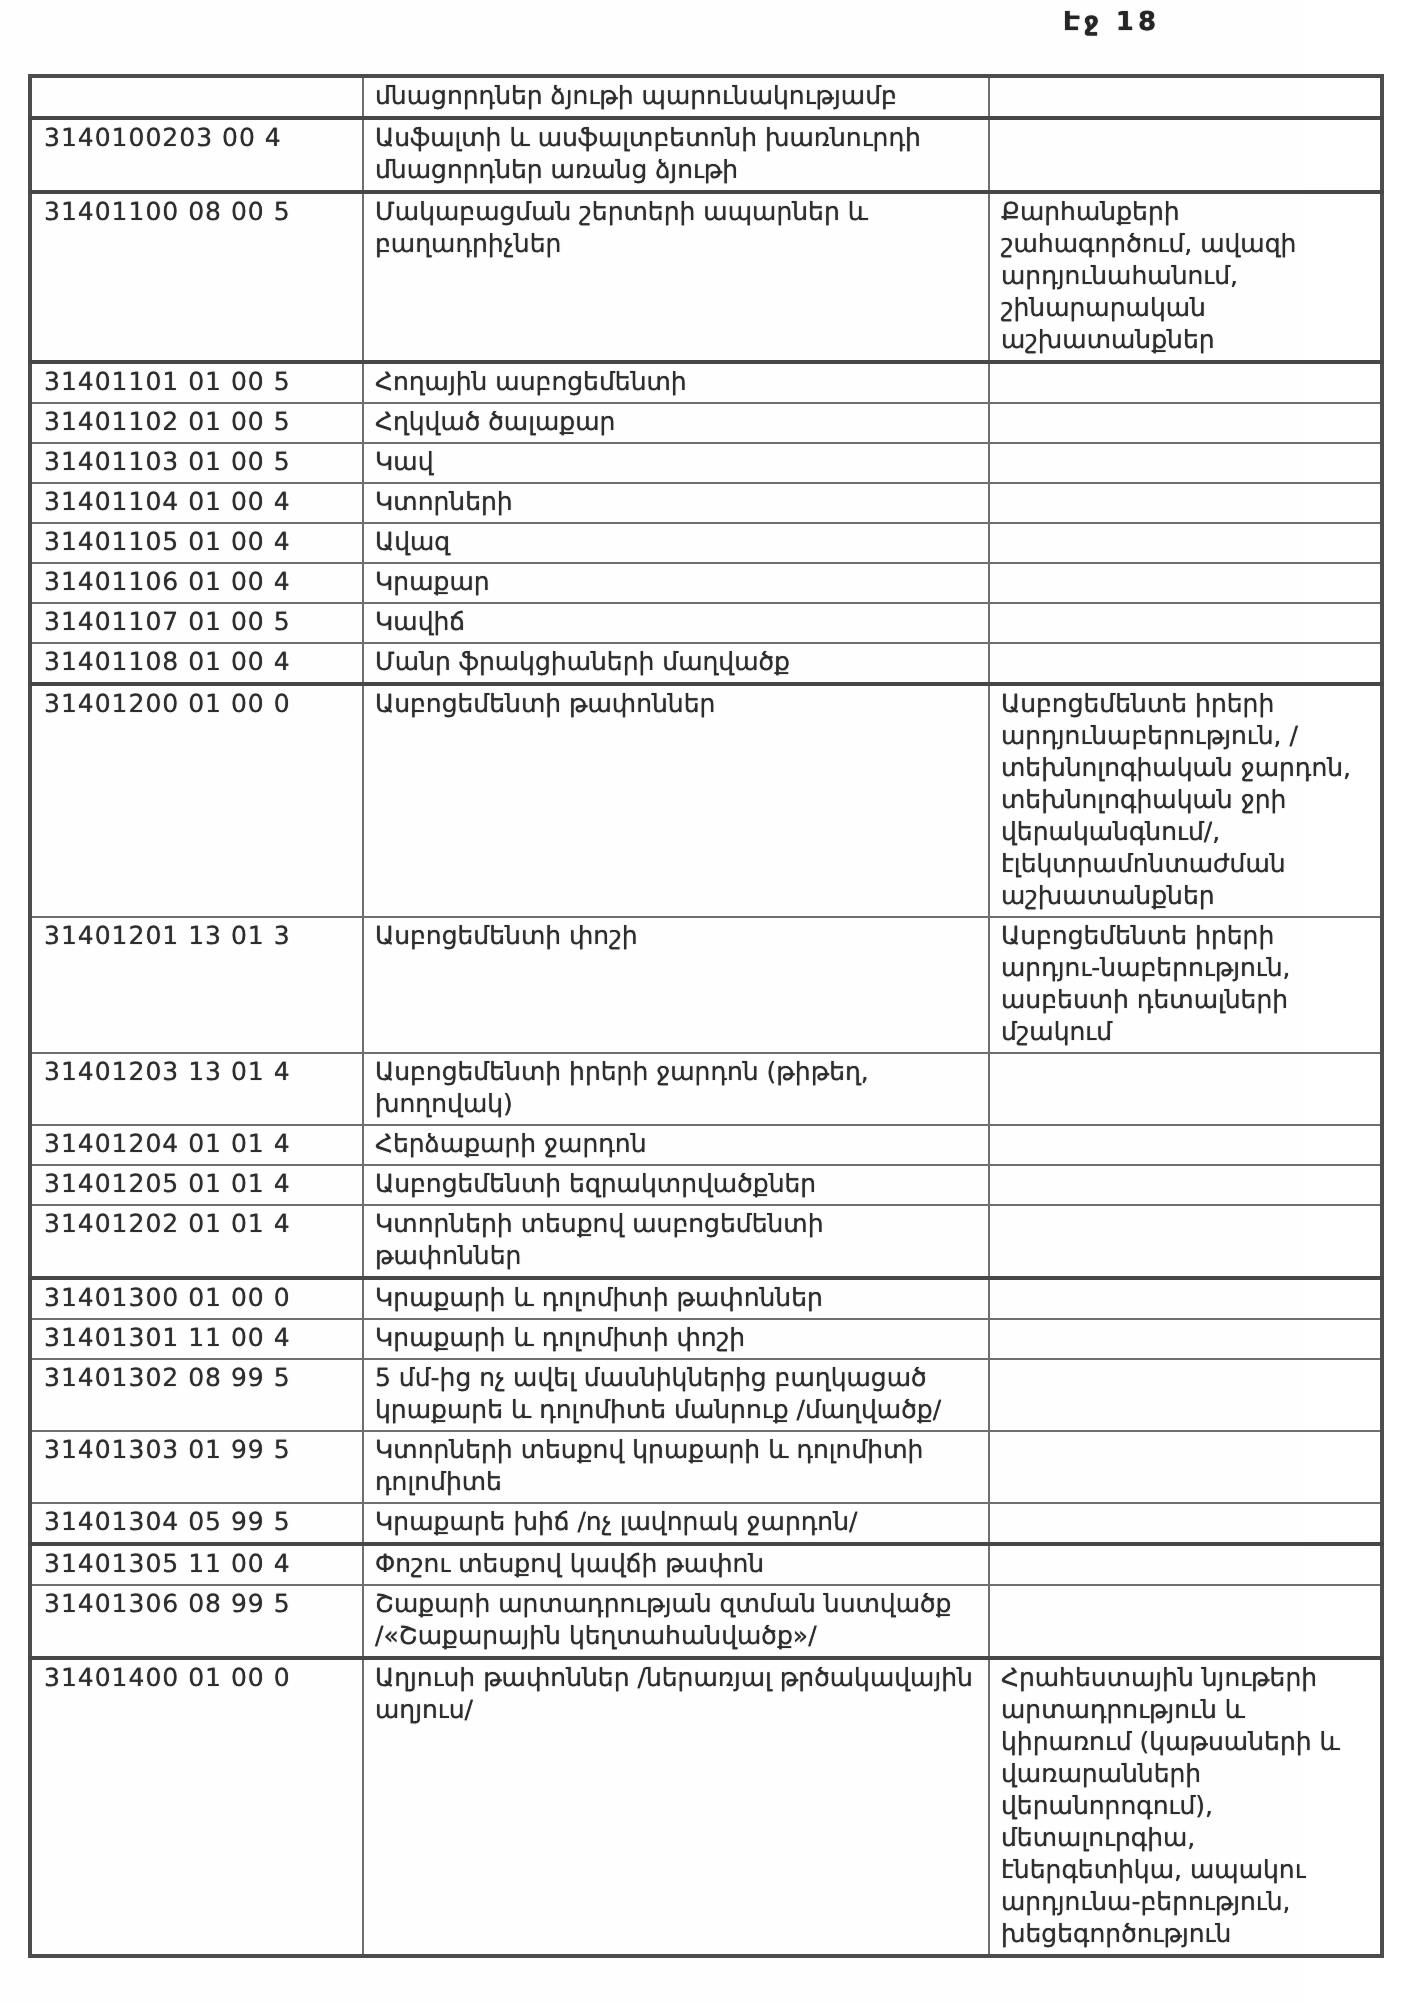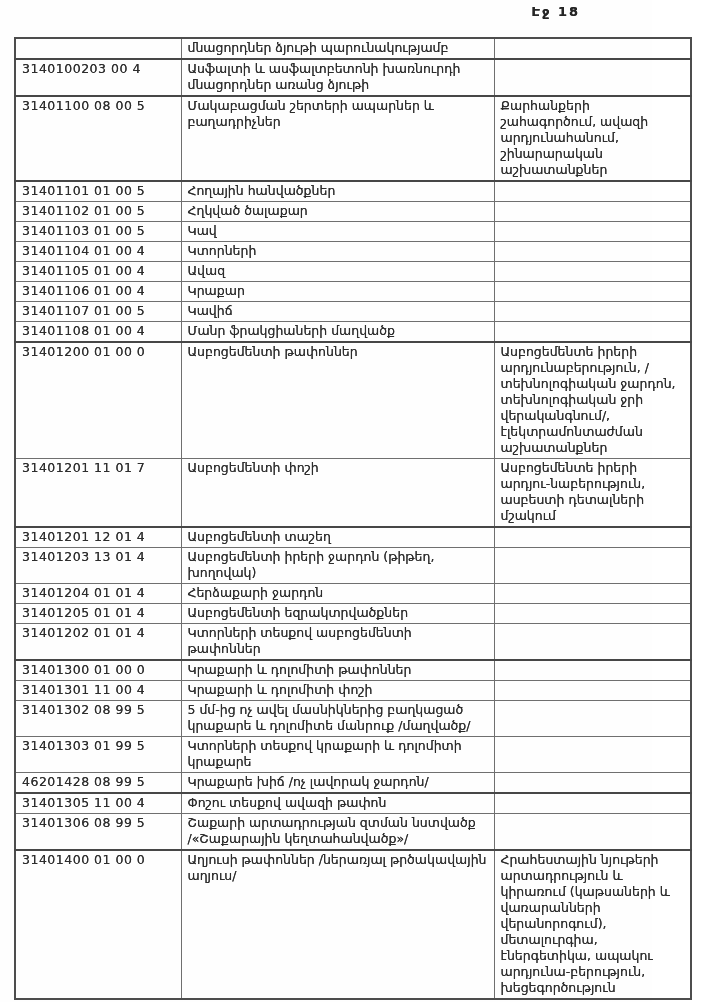--- a/index.html
+++ b/index.html
@@ -89,21 +89,21 @@
           <td class="col-name">Ասֆալտի և ասֆալտբետոնի խառնուրդի մնացորդներ առանց ձյութի</td>
           <td class="col-note"></td>
         </tr>
         <tr class="sep">
           <td class="col-code">31401100 08 00 5</td>
           <td class="col-name">Մակաբացման շերտերի ապարներ և բաղադրիչներ</td>
           <td class="col-note">Քարհանքերի շահագործում, ավազի արդյունահանում, շինարարական աշխատանքներ</td>
         </tr>
         <tr class="sep">
           <td class="col-code">31401101 01 00 5</td>
-          <td class="col-name">Հողային հանվածքներ</td>
+          <td class="col-name">Հողային ասբոցեմենտի</td>
           <td class="col-note"></td>
         </tr>
         <tr>
           <td class="col-code">31401102 01 00 5</td>
           <td class="col-name">Հղկված ծալաքար</td>
           <td class="col-note"></td>
         </tr>
         <tr>
           <td class="col-code">31401103 01 00 5</td>
           <td class="col-name">Կավ</td>
@@ -133,29 +133,24 @@
           <td class="col-code">31401108 01 00 4</td>
           <td class="col-name">Մանր ֆրակցիաների մաղվածք</td>
           <td class="col-note"></td>
         </tr>
         <tr class="sep">
           <td class="col-code">31401200 01 00 0</td>
           <td class="col-name">Ասբոցեմենտի թափոններ</td>
           <td class="col-note">Ասբոցեմենտե իրերի արդյունաբերություն, /տեխնոլոգիական ջարդոն, տեխնոլոգիական ջրի վերականգնում/, էլեկտրամոնտաժման աշխատանքներ</td>
         </tr>
         <tr>
-          <td class="col-code">31401201 11 01 7</td>
+          <td class="col-code">31401201 13 01 3</td>
           <td class="col-name">Ասբոցեմենտի փոշի</td>
           <td class="col-note">Ասբոցեմենտե իրերի արդյու-նաբերություն, ասբեստի դետալների մշակում</td>
         </tr>
-        <tr class="sep">
-          <td class="col-code">31401201 12 01 4</td>
-          <td class="col-name">Ասբոցեմենտի տաշեղ</td>
-          <td class="col-note"></td>
-        </tr>
         <tr>
           <td class="col-code">31401203 13 01 4</td>
           <td class="col-name">Ասբոցեմենտի իրերի ջարդոն (թիթեղ, խողովակ)</td>
           <td class="col-note"></td>
         </tr>
         <tr>
           <td class="col-code">31401204 01 01 4</td>
           <td class="col-name">Հերձաքարի ջարդոն</td>
           <td class="col-note"></td>
         </tr>
@@ -179,31 +174,31 @@
           <td class="col-name">Կրաքարի և դոլոմիտի փոշի</td>
           <td class="col-note"></td>
         </tr>
         <tr>
           <td class="col-code">31401302 08 99 5</td>
           <td class="col-name">5 մմ-ից ոչ ավել մասնիկներից բաղկացած կրաքարե և դոլոմիտե մանրուք /մաղվածք/</td>
           <td class="col-note"></td>
         </tr>
         <tr>
           <td class="col-code">31401303 01 99 5</td>
-          <td class="col-name">Կտորների տեսքով կրաքարի և դոլոմիտի կրաքարե</td>
-          <td class="col-note"></td>
-        </tr>
-        <tr>
-          <td class="col-code">46201428 08 99 5</td>
+          <td class="col-name">Կտորների տեսքով կրաքարի և դոլոմիտի դոլոմիտե</td>
+          <td class="col-note"></td>
+        </tr>
+        <tr>
+          <td class="col-code">31401304 05 99 5</td>
           <td class="col-name">Կրաքարե խիճ /ոչ լավորակ ջարդոն/</td>
           <td class="col-note"></td>
         </tr>
         <tr class="sep">
           <td class="col-code">31401305 11 00 4</td>
-          <td class="col-name">Փոշու տեսքով ավազի թափոն</td>
+          <td class="col-name">Փոշու տեսքով կավճի թափոն</td>
           <td class="col-note"></td>
         </tr>
         <tr>
           <td class="col-code">31401306 08 99 5</td>
           <td class="col-name">Շաքարի արտադրության զտման նստվածք /«Շաքարային կեղտահանվածք»/</td>
           <td class="col-note"></td>
         </tr>
         <tr class="sep">
           <td class="col-code">31401400 01 00 0</td>
           <td class="col-name">Աղյուսի թափոններ /ներառյալ թրծակավային աղյուս/</td>

